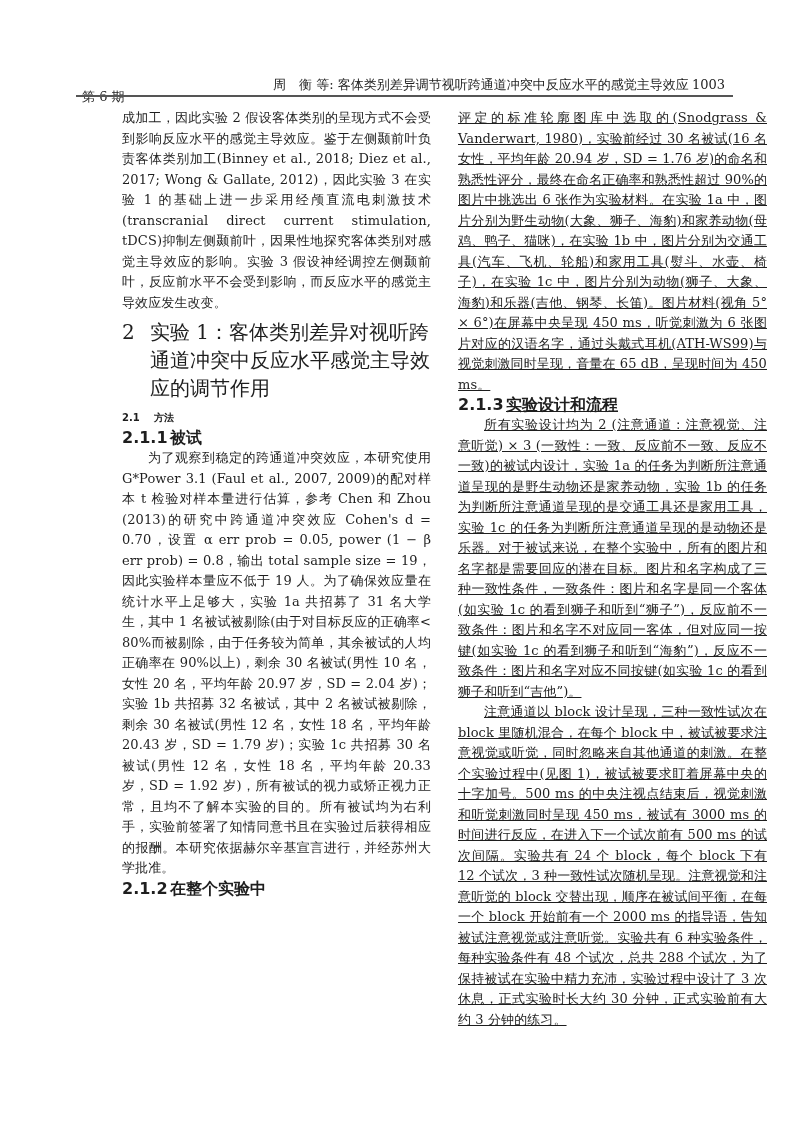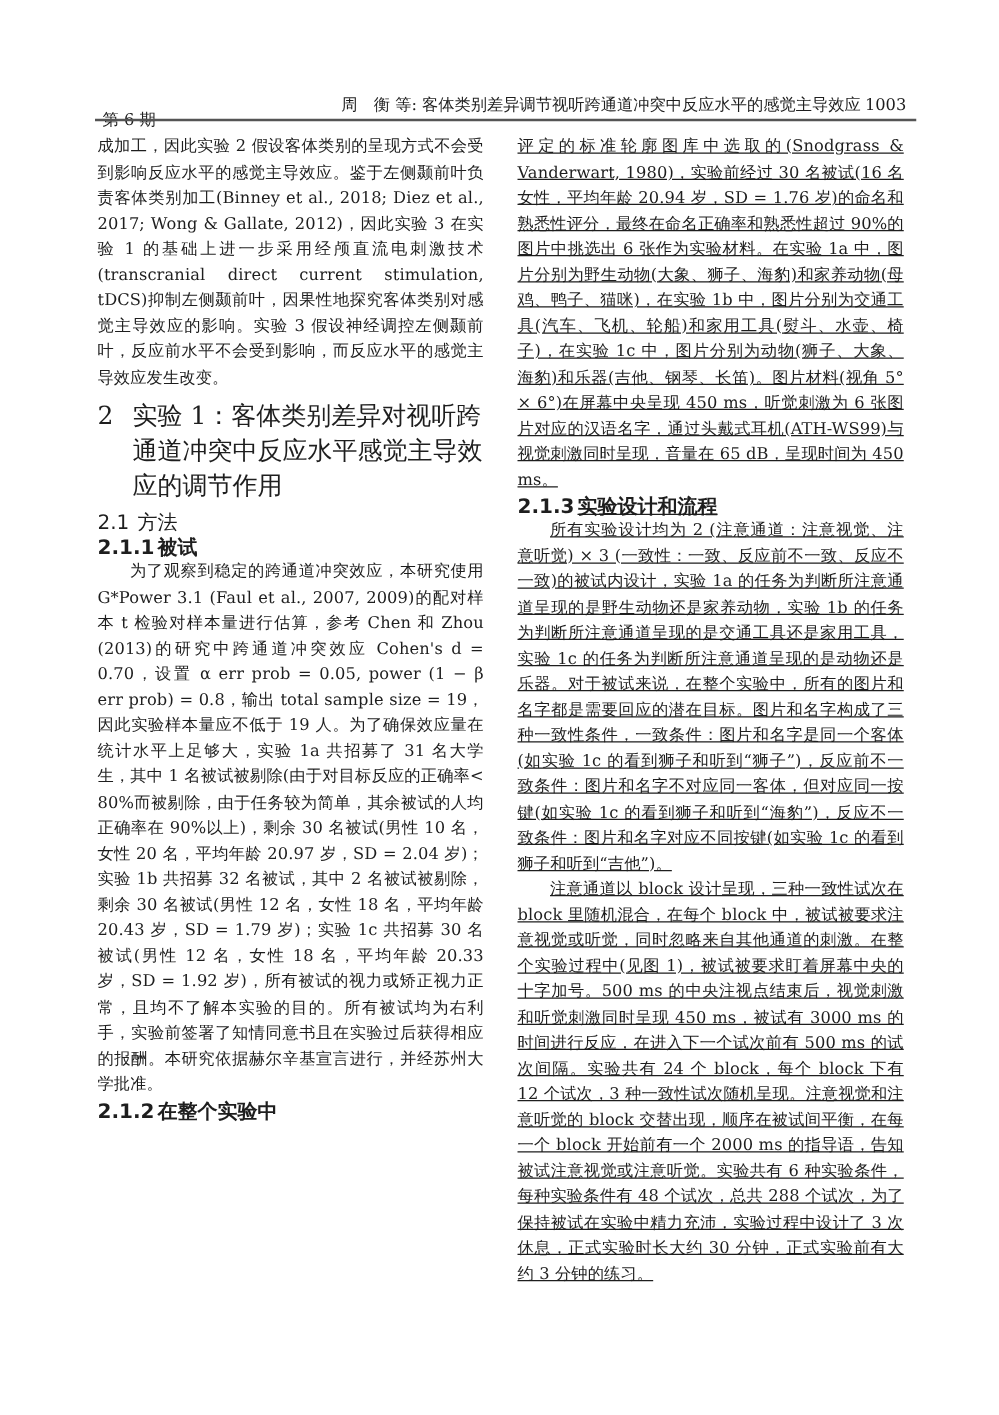--- a/index.html
+++ b/index.html
@@ -4,30 +4,30 @@
 <style>
   html, body { margin:0; padding:0; background:#ffffff; }
   body { width:799px; height:1132px; position:relative; overflow:hidden;
          font-family:"DejaVu Serif", "Liberation Serif", serif; color:#1e1e1e; }
   .header { position:absolute; left:76px; top:76px; width:657px; height:17px;
             font-size:13px; line-height:17px; }
   .header .issue { position:absolute; left:6px; top:12px;text-align:right; }
   .header .running { position:absolute; left:197px; top:0; }
   .header .pageno { position:absolute; right:8px; top:0;text-align:center; }
   .rule { position:absolute; left:76px; top:95px; width:657px; height:2px; background:#555; }
-  .col { position:absolute; top:108px; width:309px; font-size:13px; line-height:20.5px; }
+  .col { position:absolute; top:108px; width:309px; font-size:13px; line-height:20.5px;margin-left:44px; }
   .col.left { left:78px; }
   .col.right { left:414px;text-decoration:underline; }
   .col p { margin:0; text-align:justify; text-align-last:left; letter-spacing:0.1px; }
   .col p.ind { text-indent:2em; }
   h2.sec { margin:5px 0 6px 0; font-size:20px; line-height:28px; font-weight:normal;
            display:flex; }
   h2.sec .num { width:28px; flex:none; }
   h2.sec .txt { flex:1; }
-  h3 { margin:4px 0 0 0; font-size:16px; line-height:20px; font-weight:normal;
+  h3 { margin:4px 0 0 0; font-size:10px; line-height:20px; font-weight:bold;
        font-family:"DejaVu Sans", "Liberation Sans", sans-serif; }
   h3 .n { display:inline-block; min-width:32px; }
   h4 { margin:0; font-size:16px; line-height:20px; font-weight:bold;
        font-family:"DejaVu Sans", "Liberation Sans", sans-serif; }
   h4 .n { display:inline-block; min-width:48px; }
 </style>
 </head>
 <body>
 
 <div class="header">

